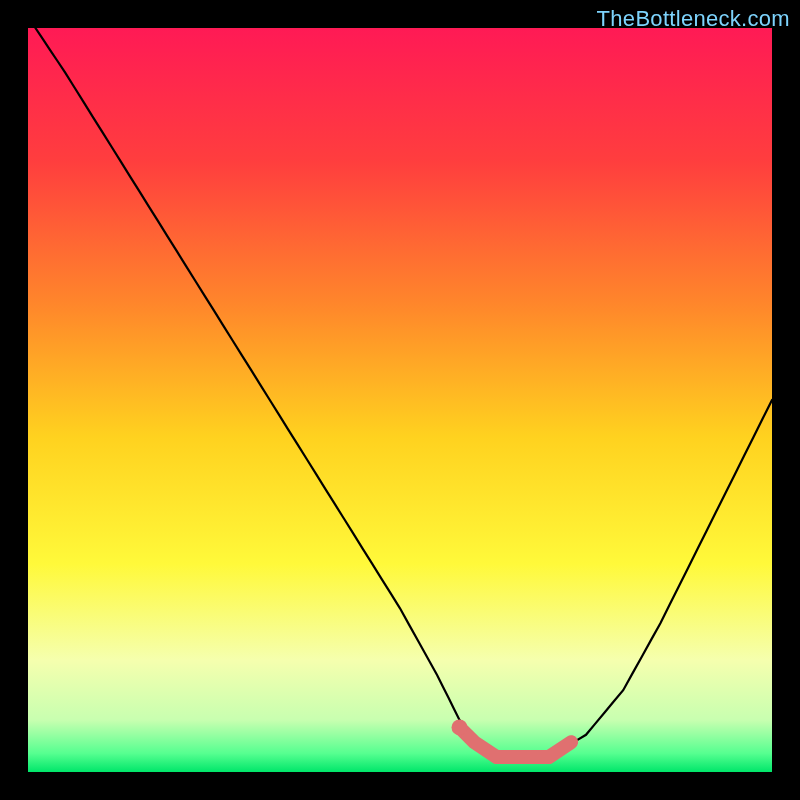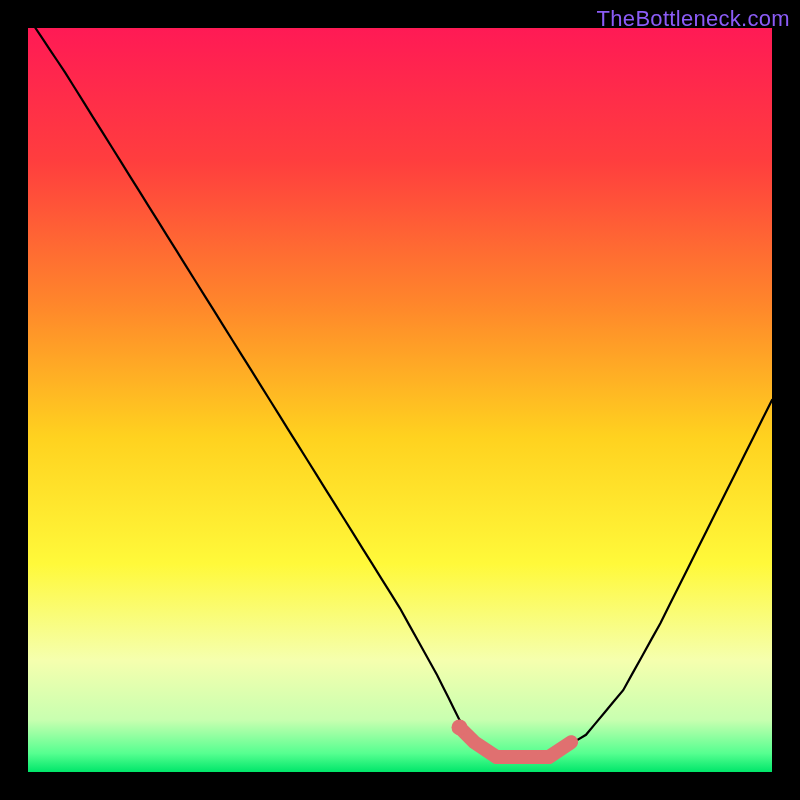--- a/index.html
+++ b/index.html
@@ -22,21 +22,21 @@
     left: 28px;
     top: 28px;
     width: 744px;
     height: 744px;
     overflow: hidden;
   }
   .watermark {
     position: absolute;
     top: 6px;
     right: 10px;
-    color: #8b5cf6;
+    color: #7dd3fc;
     font-size: 22px;
     font-weight: 500;
     letter-spacing: 0.3px;
     z-index: 10;
   }
   svg {
     display: block;
   }
 </style>
 </head>

